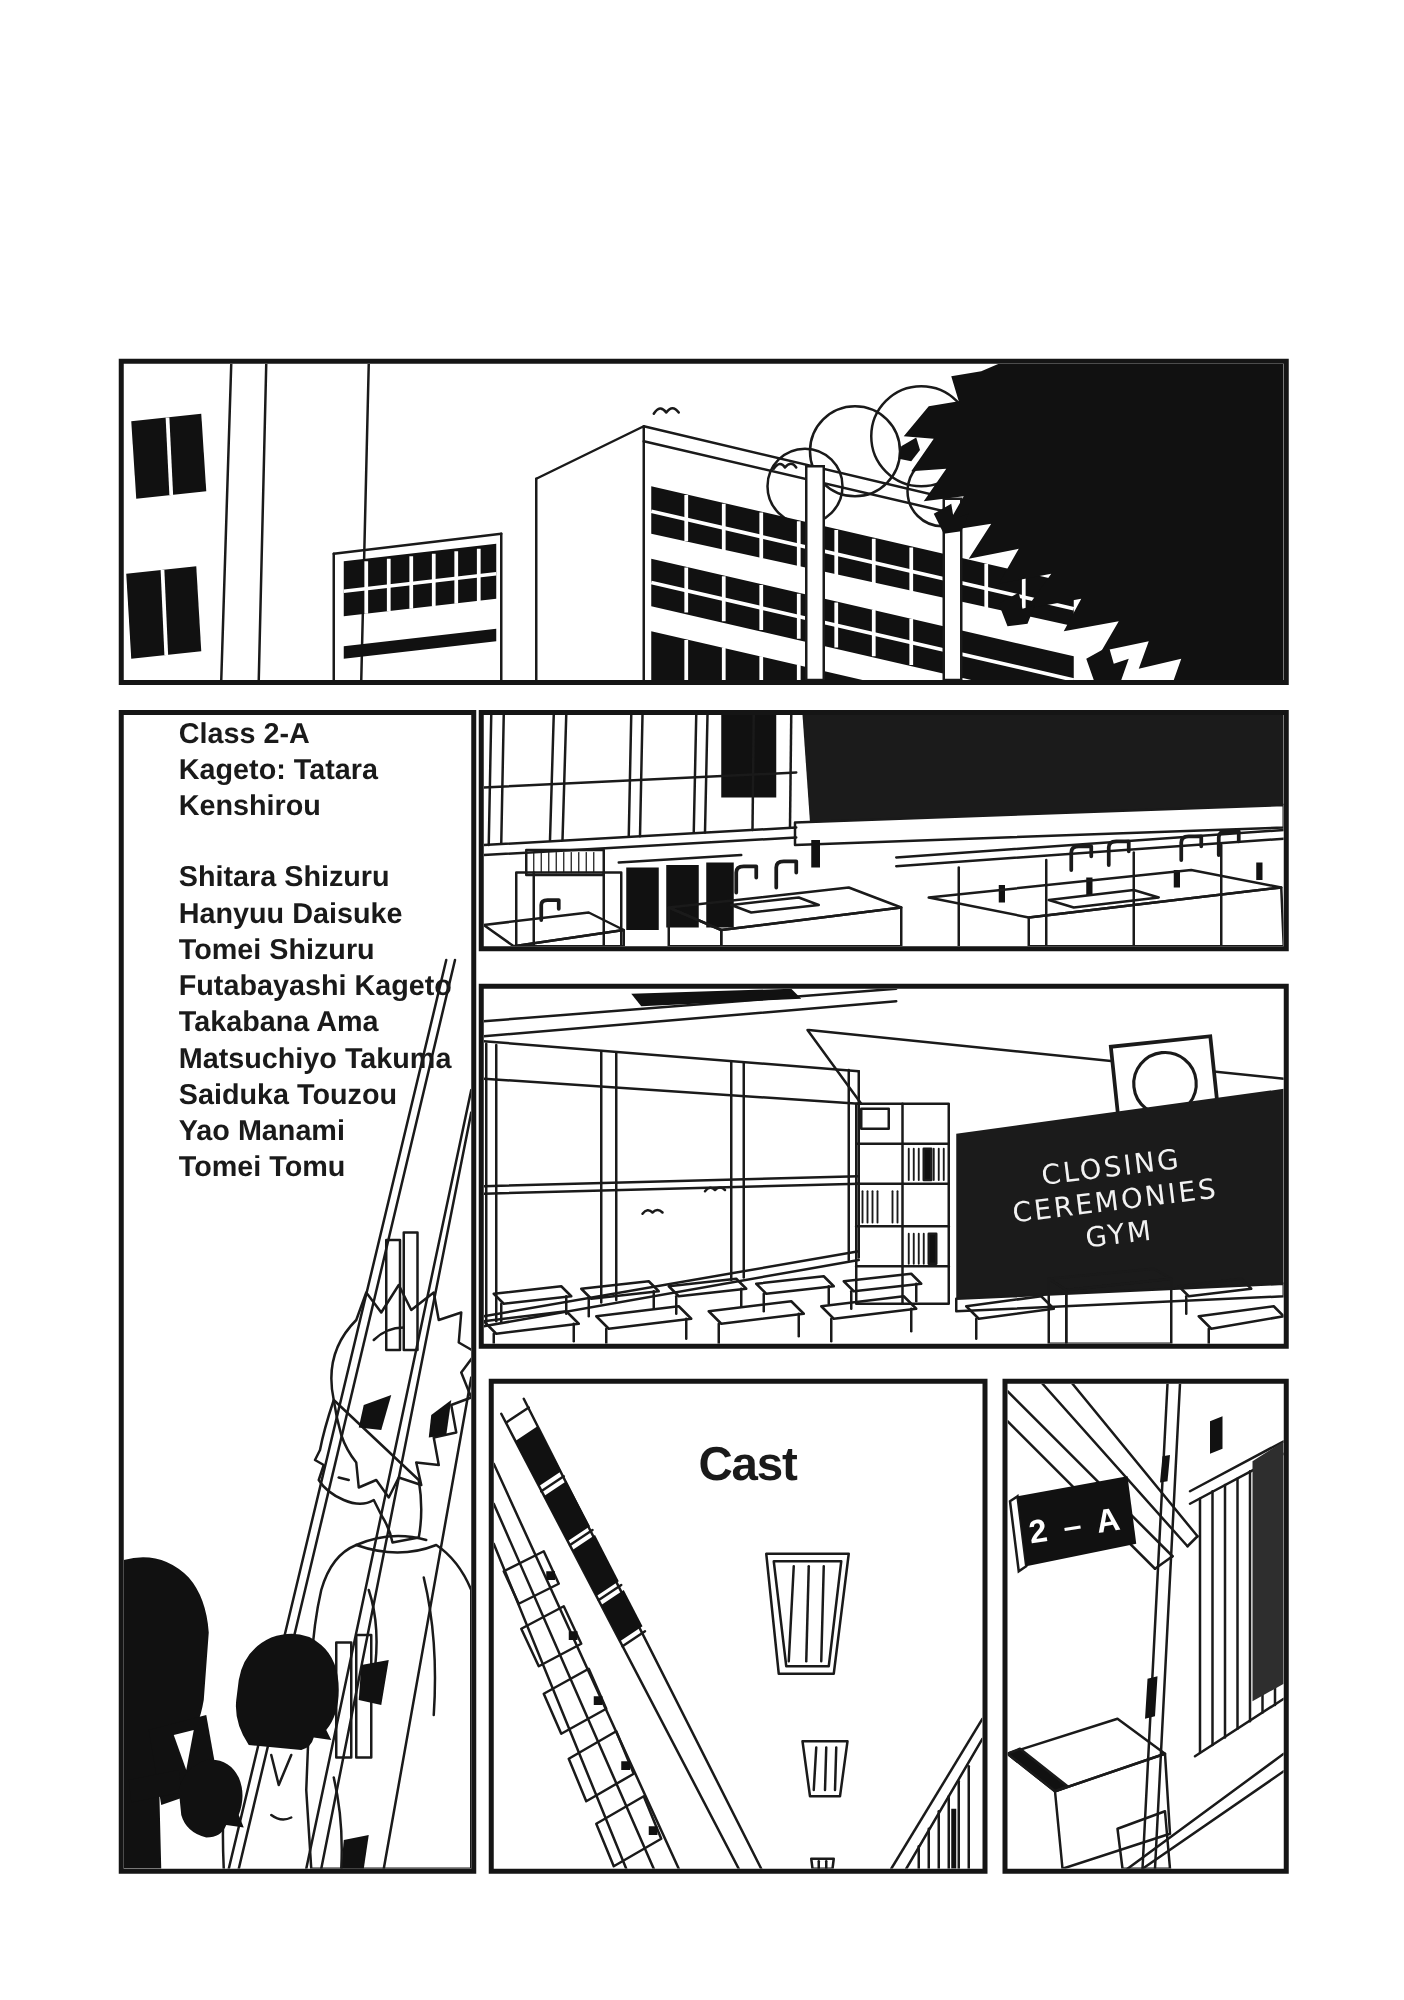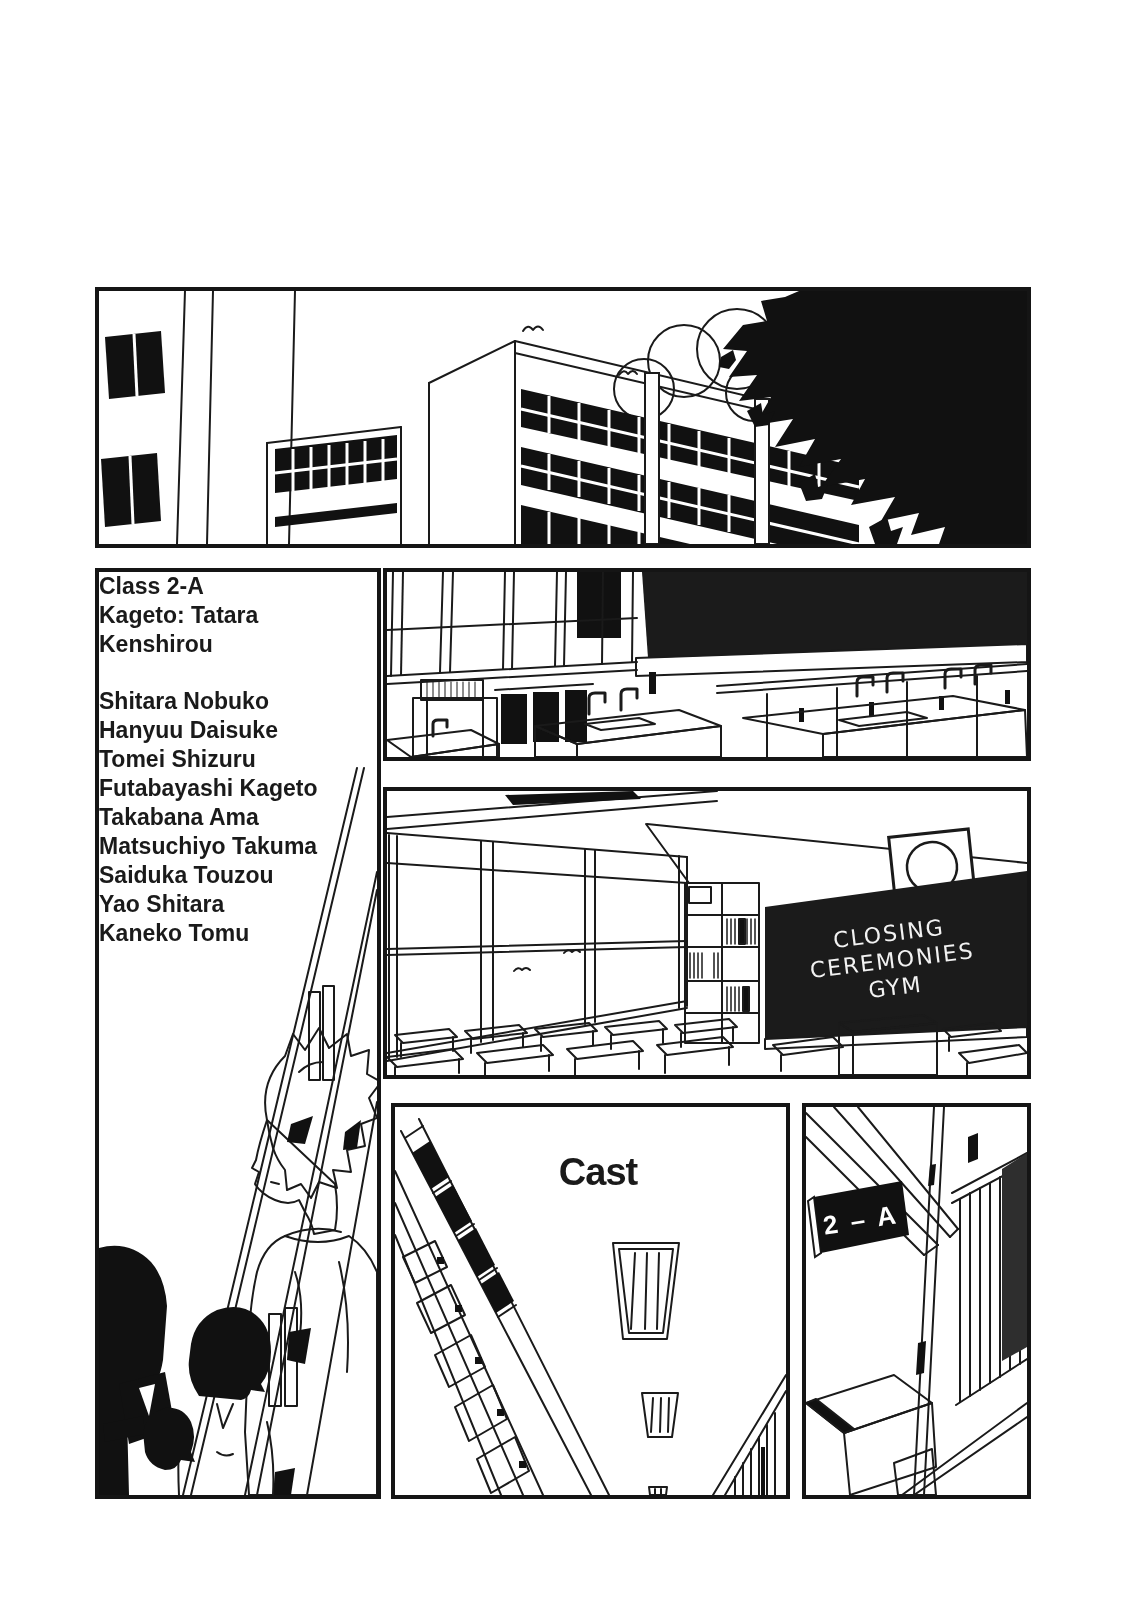--- a/index.html
+++ b/index.html
@@ -182,33 +182,33 @@
         <g class="lineart">
           <path d="M82,852 Q78,880 80,923"></path>
           <path d="M168,850 Q176,884 174,923"></path>
           <path d="M118,832 L124,856 L134,832"></path>
           <path d="M118,880 q8,6 16,2"></path>
         </g>
         <path fill="#111" d="M44,860 Q48,842 66,836 Q84,834 92,850 Q98,864 92,880 L96,890
           L82,888 Q78,898 66,898 Q50,894 46,880 Z"></path>
       </g>
     </svg>
-    <div class="roster overlay" style="inset:auto;">
+    <div class="roster overlay" style="inset:auto;margin-left:44px;">
       <div>Class 2-A</div>
       <div>Kageto: Tatara Kenshirou</div>
       <div class="r-gap"></div>
-      <div>Shitara Nobuko</div>
+      <div>Shitara Shizuru</div>
       <div>Hanyuu Daisuke</div>
       <div>Tomei Shizuru</div>
       <div>Futabayashi Kageto</div>
       <div>Takabana Ama</div>
       <div>Matsuchiyo Takuma</div>
       <div>Saiduka Touzou</div>
-      <div>Yao Shitara</div>
-      <div>Kaneko Tomu</div>
+      <div>Yao Manami</div>
+      <div>Tomei Tomu</div>
     </div>
   </section>
 
   <section class="panel" id="p-lab">
     <svg viewBox="0 0 640 185" preserveAspectRatio="none">
       <polygon points="255,0 640,0 640,72 261,86" fill="#1b1b1b"></polygon>
       <polygon points="249,86 640,72 640,90 249,104" fill="#fff" class="lineart"></polygon>
       <rect x="190" y="0" width="44" height="66" fill="#111"></rect>
       <rect x="262" y="100" width="7" height="22" fill="#111"></rect>
 

